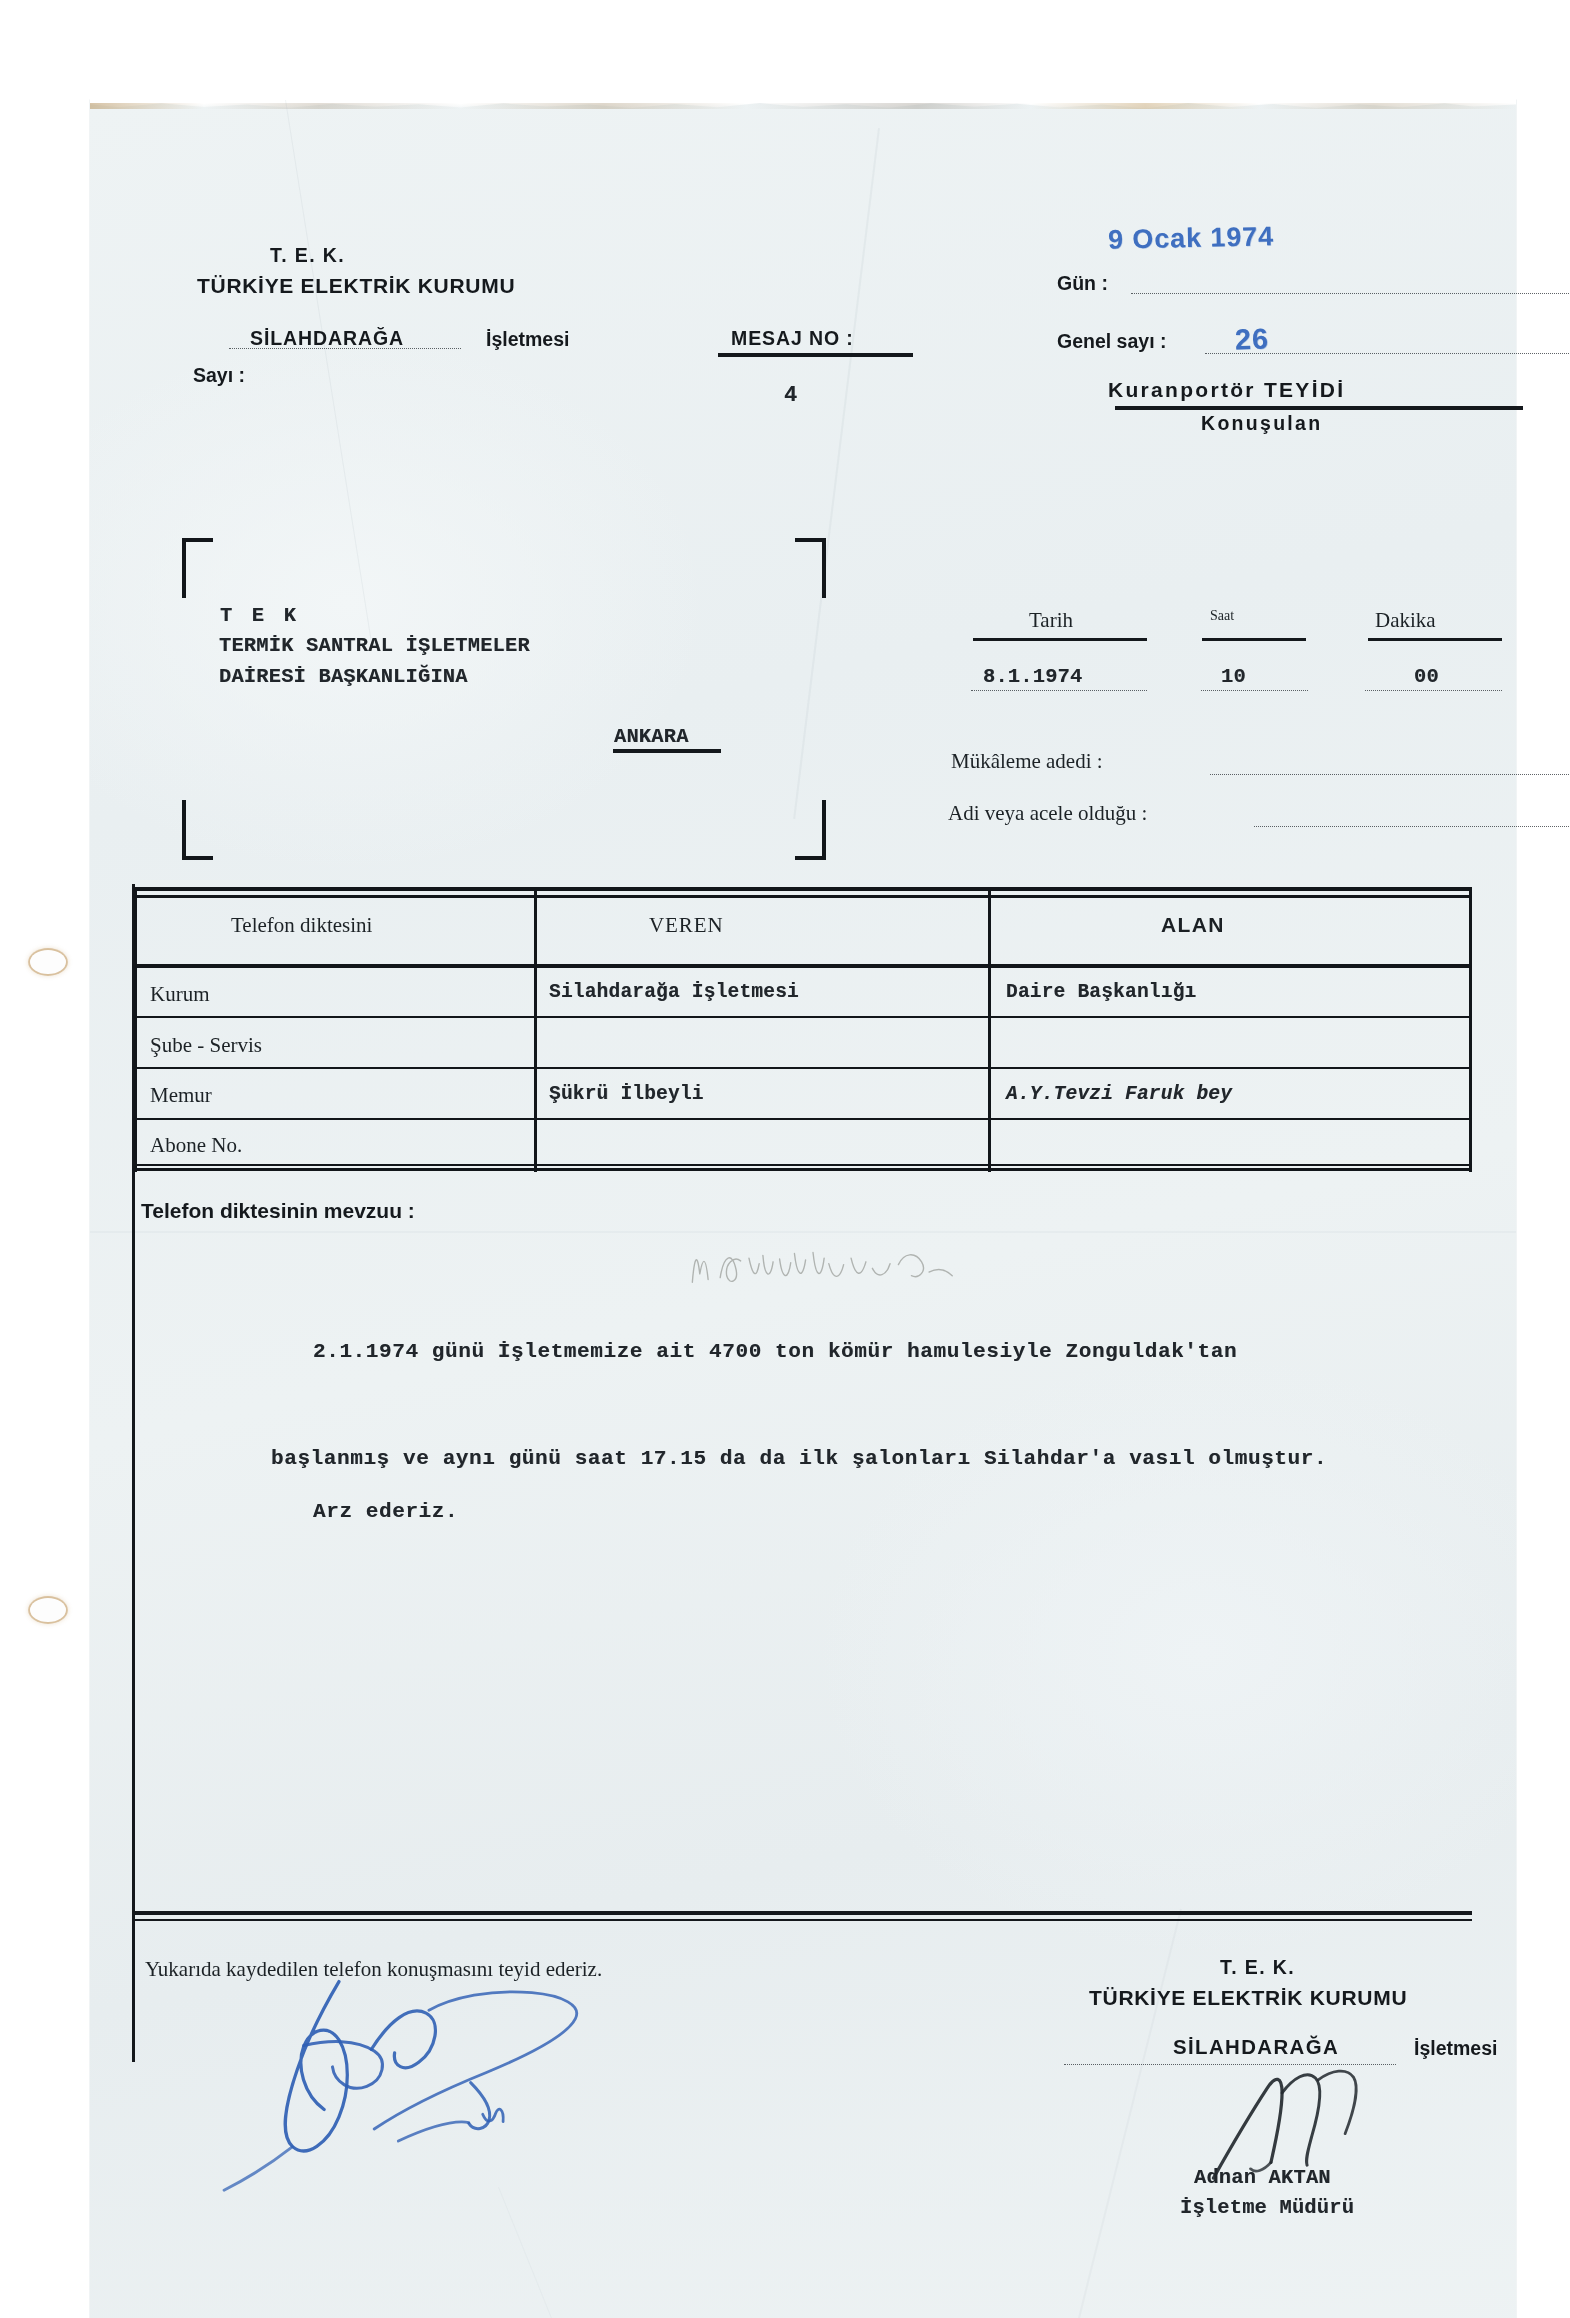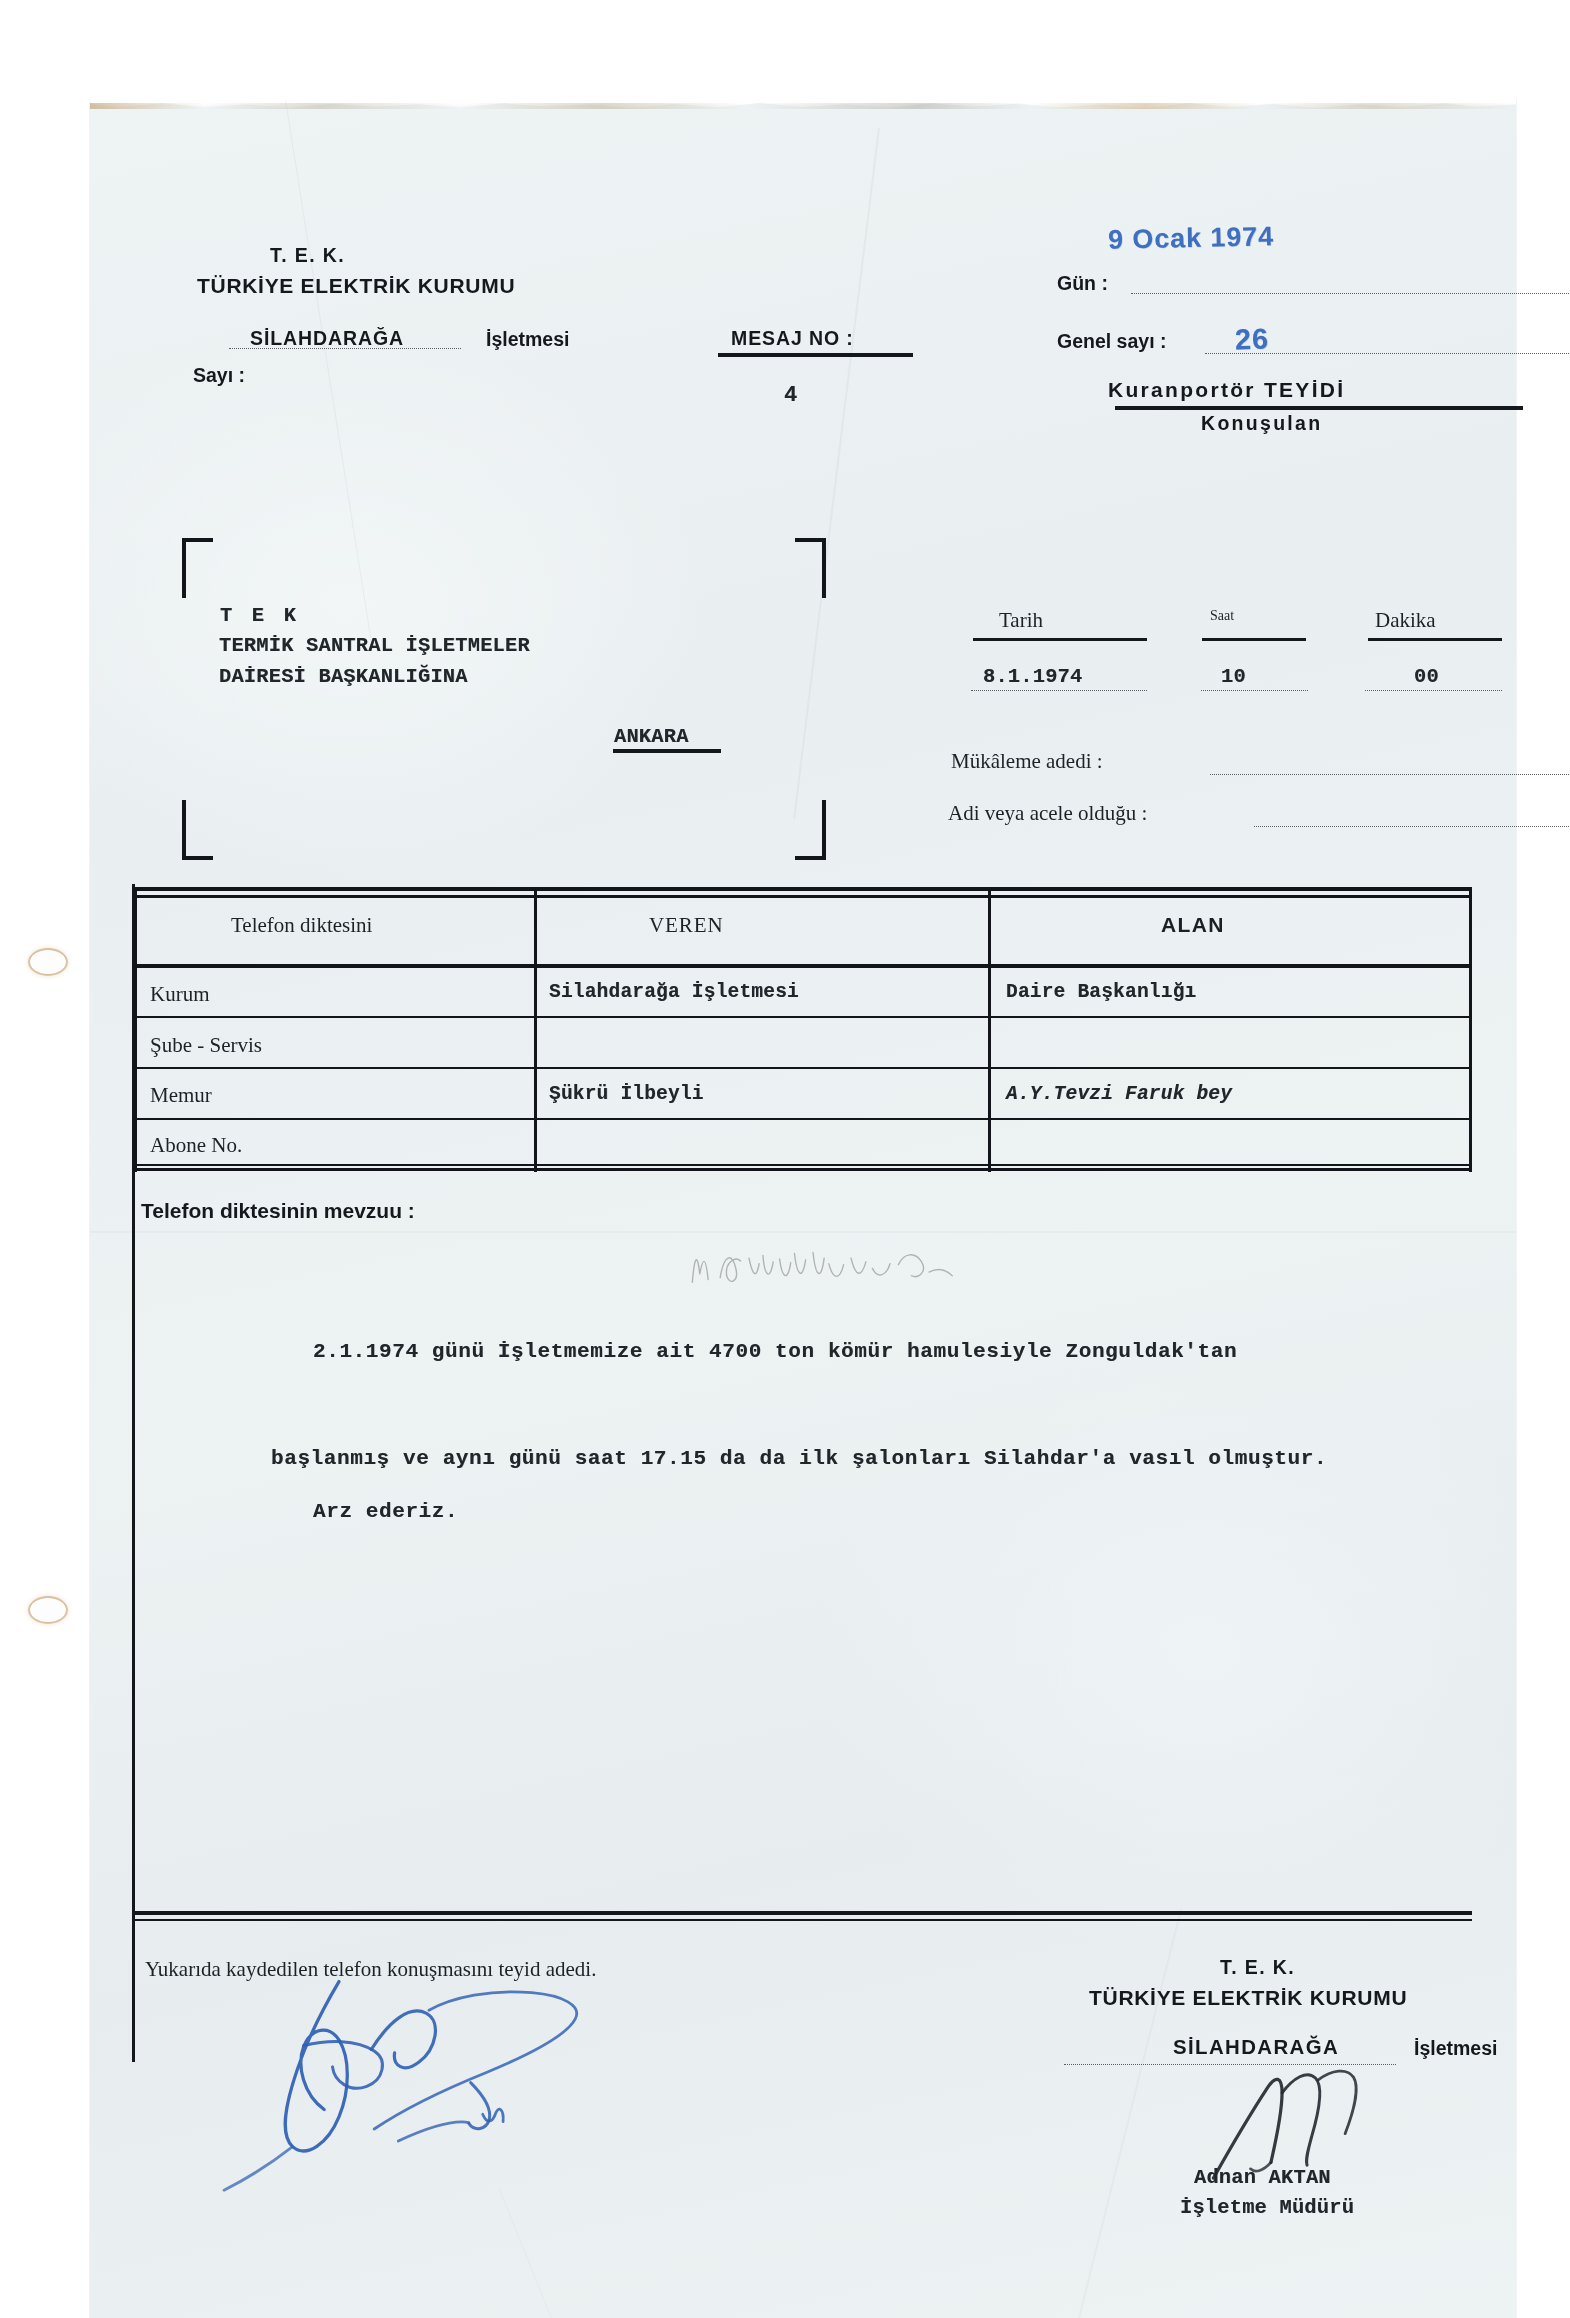--- a/index.html
+++ b/index.html
@@ -103,21 +103,21 @@
   <div class="br" style="left:705px;top:438px;width:27px;height:56px;border-right-width:4.2px;border-top-width:4.2px;"></div>
   <div class="br" style="left:92px;top:700px;width:27px;height:56px;border-left-width:4.2px;border-bottom-width:4.2px;"></div>
   <div class="br" style="left:705px;top:700px;width:27px;height:56px;border-right-width:4.2px;border-bottom-width:4.2px;"></div>
 
   <div class="t typed" style="left:130px;top:504px;font-size:20.4px;letter-spacing:3.7px;">T E K</div>
   <div class="t typed" style="left:129px;top:534px;font-size:20.4px;">TERMİK SANTRAL İŞLETMELER</div>
   <div class="t typed" style="left:129px;top:565px;font-size:20.4px;">DAİRESİ BAŞKANLIĞINA</div>
   <div class="t typed" style="left:524px;top:625px;font-size:20.4px;">ANKARA</div>
   <div class="rule" style="left:523px;top:649px;width:108px;height:3.7px;"></div>
 
-  <div class="t ser" style="left:909px;top:508px;font-size:21px;">Tarih</div>
+  <div class="t ser" style="left:939px;top:508px;font-size:21px;">Tarih</div>
   <div class="rule" style="left:883px;top:538px;width:174px;height:3.2px;"></div>
   <div class="t ser" style="left:1120px;top:508px;font-size:14px;">Saat</div>
   <div class="rule" style="left:1112px;top:538px;width:104px;height:3.2px;"></div>
   <div class="t ser" style="left:1285px;top:508px;font-size:21px;">Dakika</div>
   <div class="rule" style="left:1278px;top:538px;width:134px;height:3.2px;"></div>
 
   <div class="t typed" style="left:893px;top:565px;font-size:20.4px;">8.1.1974</div>
   <div class="dots" style="left:881px;top:590px;width:176px;"></div>
   <div class="t typed" style="left:1131px;top:565px;font-size:20.4px;">10</div>
   <div class="dots" style="left:1111px;top:590px;width:107px;"></div>
@@ -185,21 +185,21 @@
     </g>
   </svg>
 
   <div class="t typed" style="left:223px;top:1240px;font-size:21px;letter-spacing:0.6px;">2.1.1974 günü İşletmemize ait 4700 ton kömür hamulesiyle Zonguldak'tan</div>
   <div class="t typed" style="left:181px;top:1347px;font-size:21px;letter-spacing:0.6px;">başlanmış ve aynı günü saat 17.15 da da ilk şalonları Silahdar'a vasıl olmuştur.</div>
   <div class="t typed" style="left:223px;top:1400px;font-size:21px;letter-spacing:0.6px;">Arz ederiz.</div>
 
   <div class="rule" style="left:44px;top:1811px;width:1338px;height:4.2px;"></div>
   <div class="rule" style="left:44px;top:1819px;width:1338px;height:1.9px;"></div>
 
-  <div class="t ser" style="left:55px;top:1857px;font-size:21px;">Yukarıda kaydedilen telefon konuşmasını teyid adedi.</div>
+  <div class="t ser" style="left:55px;top:1857px;font-size:21px;">Yukarıda kaydedilen telefon konuşmasını teyid ederiz.</div>
 
   <div class="t prn" style="left:1130px;top:1856px;font-size:19.5px;letter-spacing:1.4px;">T. E. K.</div>
   <div class="t prn" style="left:999px;top:1886px;font-size:21px;letter-spacing:0.7px;">TÜRKİYE ELEKTRİK KURUMU</div>
   <div class="t prn" style="left:1083px;top:1936px;font-size:20.4px;letter-spacing:1.4px;">SİLAHDARAĞA</div>
   <div class="dots" style="left:974px;top:1964px;width:332px;"></div>
   <div class="t prn" style="left:1324px;top:1937px;font-size:19.5px;">İşletmesi</div>
 
   <svg style="position:absolute;left:121px;top:1862px;" width="408" height="232" viewBox="0 0 880 500">
     <g fill="none" stroke="#2f5fb4" stroke-linecap="round" stroke-linejoin="round">
       <path d="M276 42 C 244 96, 210 160, 186 232 C 160 308, 148 372, 176 398

